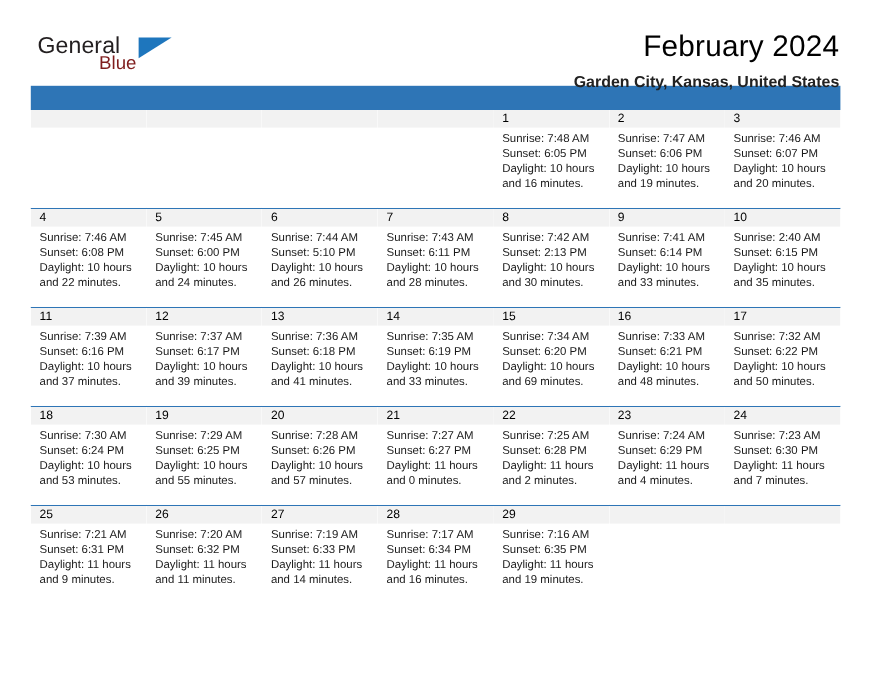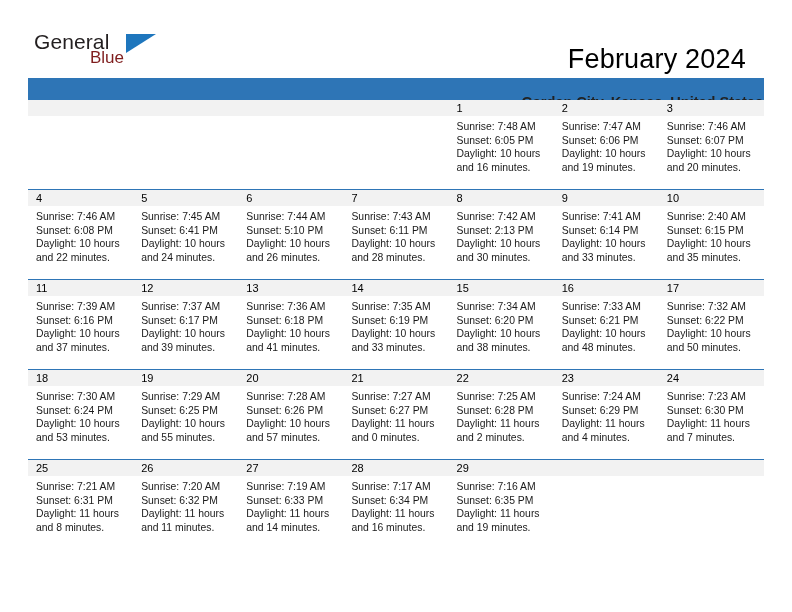--- a/index.html
+++ b/index.html
@@ -66,21 +66,21 @@
   .titles {
     text-align: right;
     flex: 1 1 auto;
     padding-right: 1px;
   }
   .cal-title {
     font-size: 27px;
     line-height: 32px;
     color: #000000;
     font-weight: normal;
-    margin: 17px;
+    margin: 0;
     letter-spacing: 0.2px;
   }
   .cal-subtitle {
     font-size: 14.5px;
     line-height: 20px;
     margin: 7px 0 0 0;
     color: #222222;
     font-weight: bold;
   }
 
@@ -214,21 +214,21 @@
               <div class="line">Sunrise: 7:46 AM</div>
               <div class="line">Sunset: 6:08 PM</div>
               <div class="line">Daylight: 10 hours</div>
               <div class="line">and 22 minutes.</div>
             </div>
           </div>
           <div class="day-cell">
             <div class="daynum-band">5</div>
             <div class="lines">
               <div class="line">Sunrise: 7:45 AM</div>
-              <div class="line">Sunset: 6:41 PM</div>
+              <div class="line">Sunset: 6:00 PM</div>
               <div class="line">Daylight: 10 hours</div>
               <div class="line">and 24 minutes.</div>
             </div>
           </div>
           <div class="day-cell">
             <div class="daynum-band">6</div>
             <div class="lines">
               <div class="line">Sunrise: 7:44 AM</div>
               <div class="line">Sunset: 5:10 PM</div>
               <div class="line">Daylight: 10 hours</div>
@@ -308,21 +308,21 @@
               <div class="line">Daylight: 10 hours</div>
               <div class="line">and 33 minutes.</div>
             </div>
           </div>
           <div class="day-cell">
             <div class="daynum-band">15</div>
             <div class="lines">
               <div class="line">Sunrise: 7:34 AM</div>
               <div class="line">Sunset: 6:20 PM</div>
               <div class="line">Daylight: 10 hours</div>
-              <div class="line">and 38 minutes.</div>
+              <div class="line">and 69 minutes.</div>
             </div>
           </div>
           <div class="day-cell">
             <div class="daynum-band">16</div>
             <div class="lines">
               <div class="line">Sunrise: 7:33 AM</div>
               <div class="line">Sunset: 6:21 PM</div>
               <div class="line">Daylight: 10 hours</div>
               <div class="line">and 48 minutes.</div>
             </div>
@@ -402,21 +402,21 @@
             </div>
           </div>
         </div>
         <div class="week-row">
           <div class="day-cell">
             <div class="daynum-band">25</div>
             <div class="lines">
               <div class="line">Sunrise: 7:21 AM</div>
               <div class="line">Sunset: 6:31 PM</div>
               <div class="line">Daylight: 11 hours</div>
-              <div class="line">and 8 minutes.</div>
+              <div class="line">and 9 minutes.</div>
             </div>
           </div>
           <div class="day-cell">
             <div class="daynum-band">26</div>
             <div class="lines">
               <div class="line">Sunrise: 7:20 AM</div>
               <div class="line">Sunset: 6:32 PM</div>
               <div class="line">Daylight: 11 hours</div>
               <div class="line">and 11 minutes.</div>
             </div>

